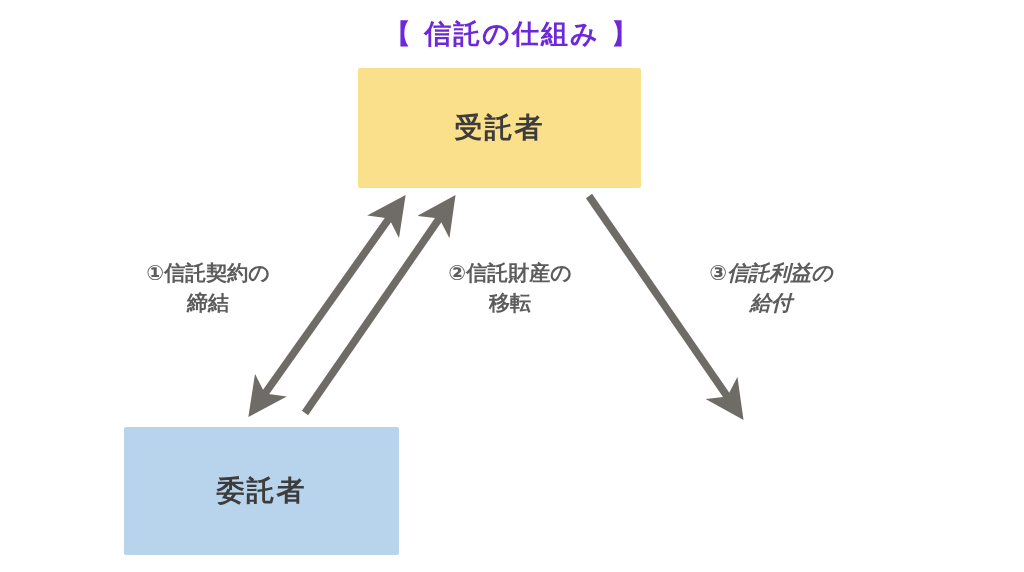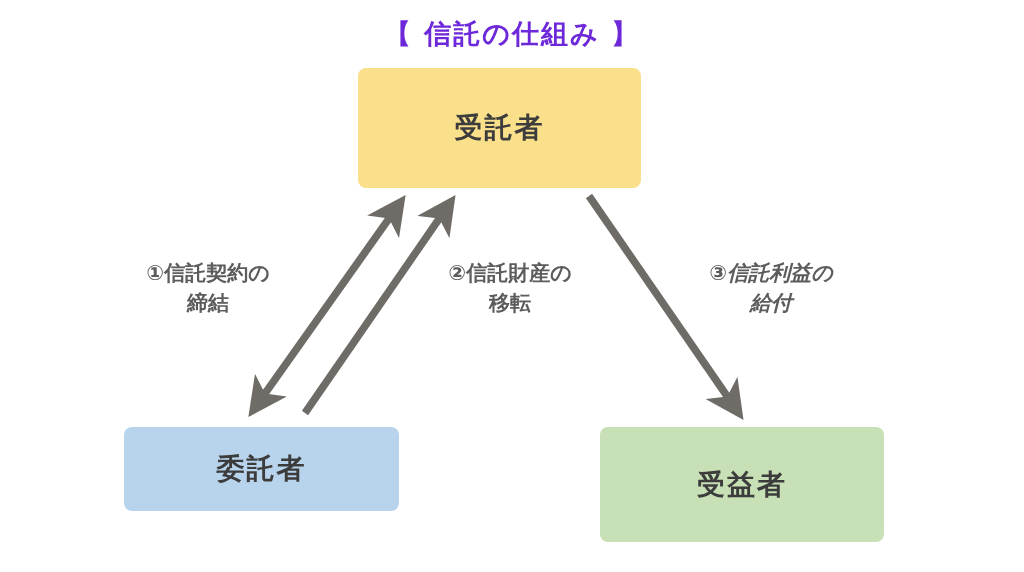--- a/index.html
+++ b/index.html
@@ -34,38 +34,38 @@
     font-weight: bold;
     color: #6d28d9;
     letter-spacing: 2px;
     white-space: pre;
   }
   .node {
     position: absolute;
     display: flex;
     align-items: center;
     justify-content: center;
-    border-radius: 8px;
+    border-radius: 2px;
     font-size: 28px;
     font-weight: bold;
     color: #3c3c3c;
     letter-spacing: 2px;
   }
   #node-trustee {
     left: 358px;
     top: 68px;
     width: 283px;
     height: 120px;
     background: #fbe08c;
   }
   #node-settlor {
     left: 124px;
     top: 427px;
     width: 275px;
-    height: 84px;
+    height: 128px;
     background: #b8d4ec;
   }
   #node-beneficiary {
     left: 600px;
     top: 427px;
     width: 284px;
     height: 115px;
     background: #c7e0b5;
   }
   .edge-label {
@@ -106,23 +106,20 @@
   </svg>
 
   <div class="node" id="node-trustee">
     <span>受託者</span>
   </div>
 
   <div class="node" id="node-settlor">
     <span>委託者</span>
   </div>
 
-  <div class="node" id="node-beneficiary">
-    <span>受益者</span>
-  </div>
 
   <div class="edge-label" id="label-1">①信託契約の
 締結</div>
 
   <div class="edge-label" id="label-2">②信託財産の
 移転</div>
 
   <div class="edge-label" id="label-3">③信託利益の
 給付</div>
 

